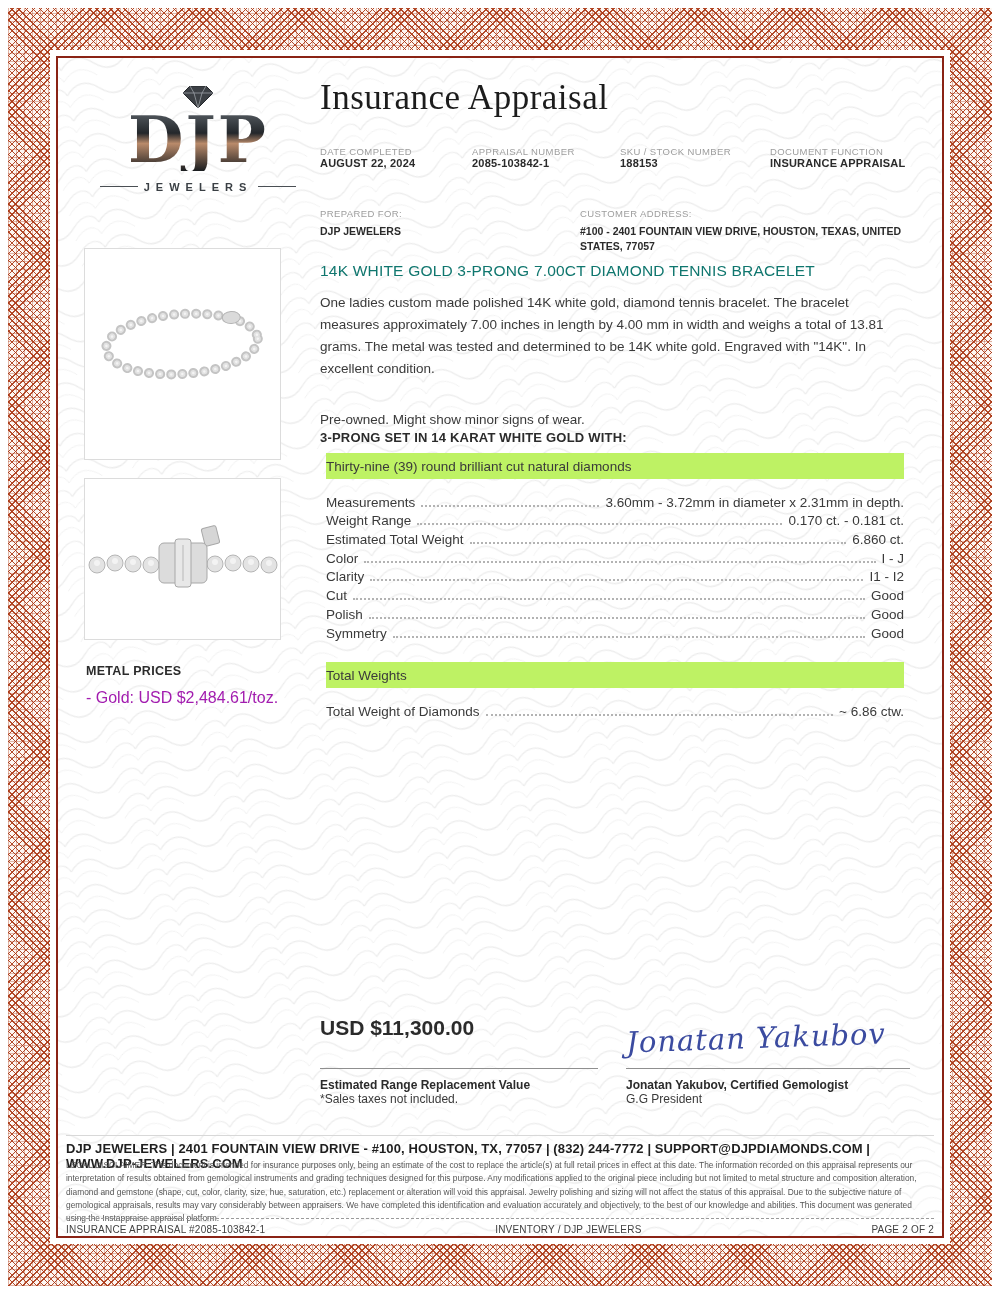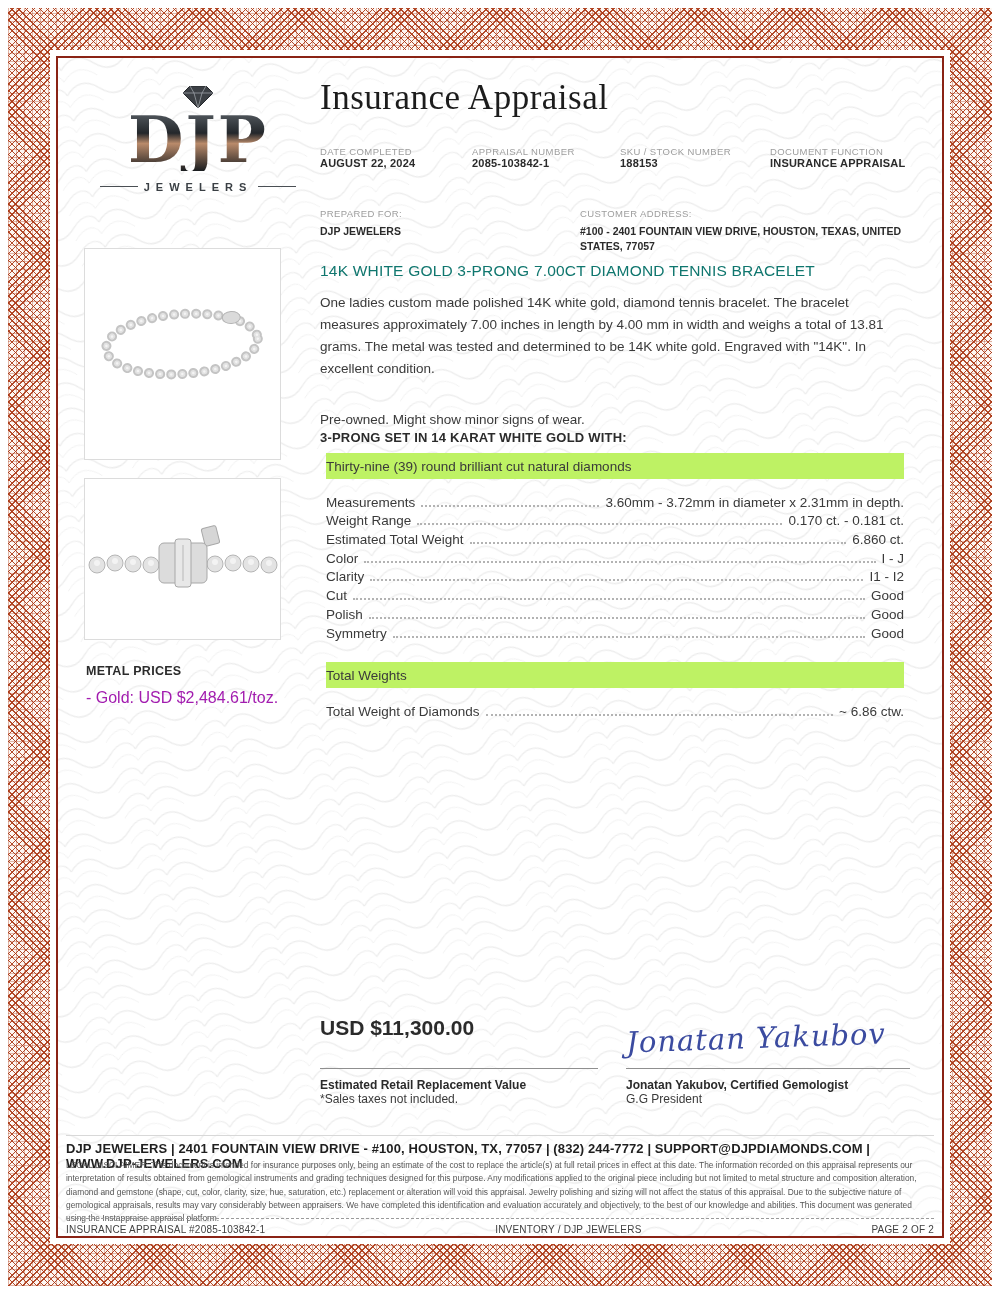--- a/index.html
+++ b/index.html
@@ -269,21 +269,21 @@
               <span class="v">~ 6.86 ctw.</span>
           </div>
         </div>
 
         <div class="abs sig-area">
           <div class="sig-col1">
             <div class="sig-slot">
               <div class="amount">USD $11,300.00</div>
             </div>
             <div class="sigline"></div>
-            <div class="sig-lab1">Estimated Retail Replacement Value</div>
+            <div class="sig-lab1">Estimated Range Replacement Value</div>
             <div class="sig-lab2">*Sales taxes not included.</div>
           </div>
           <div class="sig-col2">
             <div class="sig-slot">
               <div class="script">Jonatan Yakubov</div>
             </div>
             <div class="sigline"></div>
             <div class="sig-lab1">Jonatan Yakubov, Certified Gemologist</div>
             <div class="sig-lab2">G.G President</div>
           </div>

